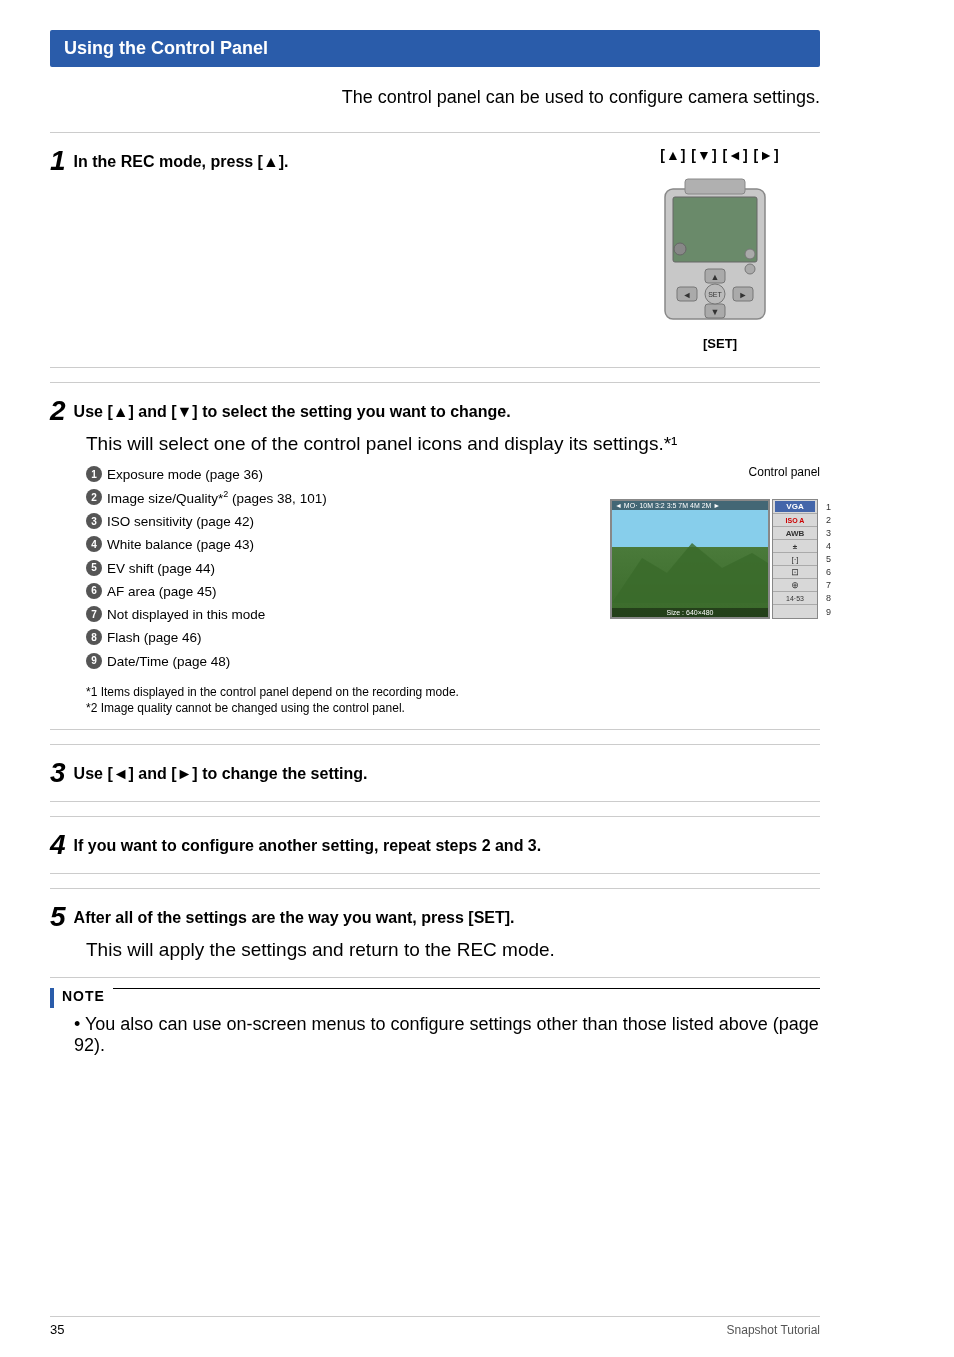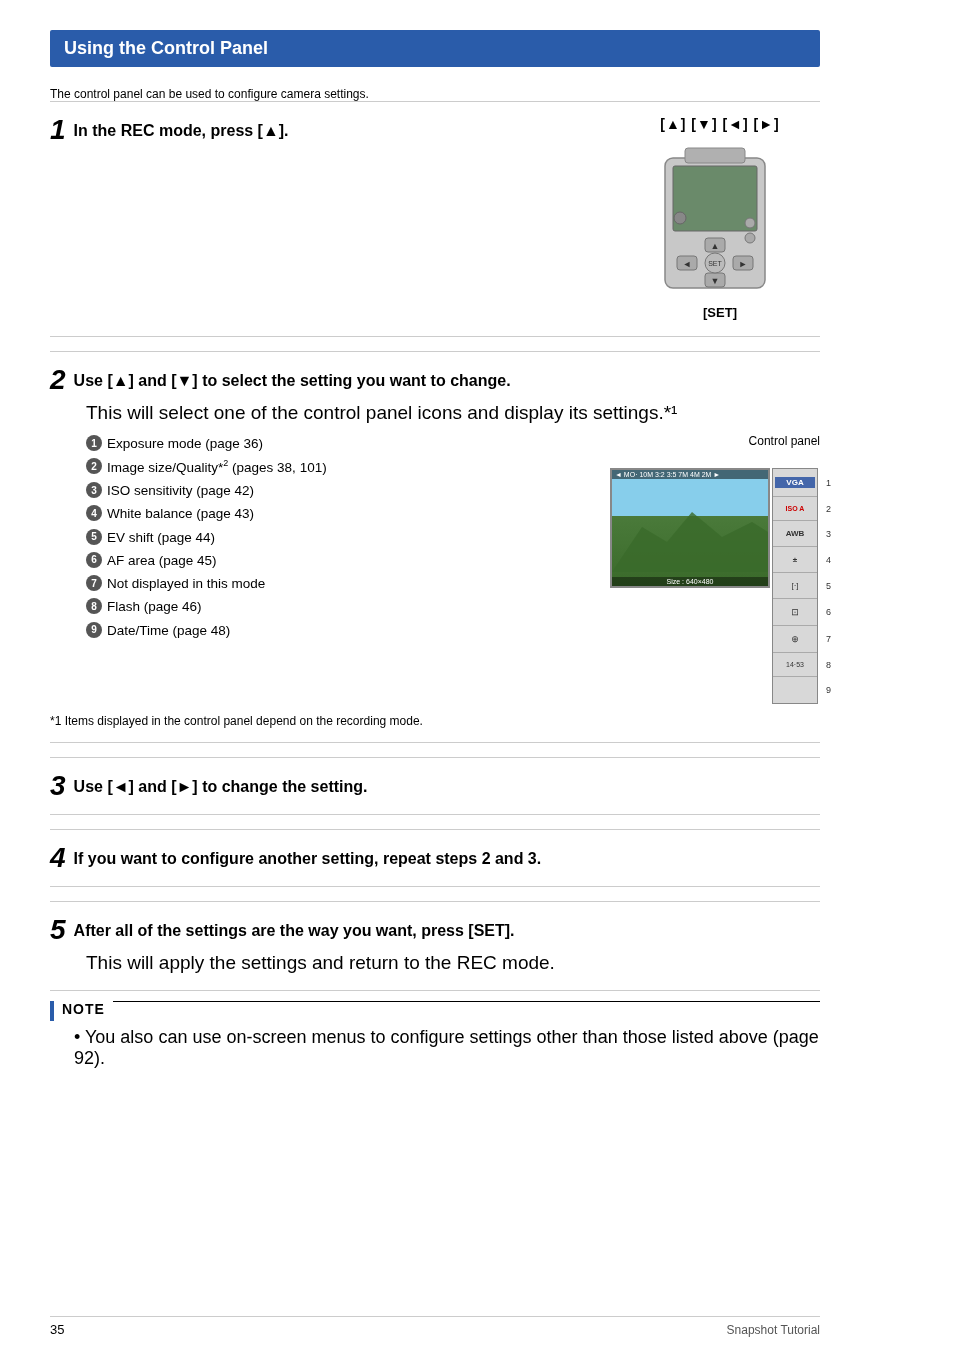--- a/index.html
+++ b/index.html
@@ -25,22 +25,23 @@
       color: #fff;
       font-size: 18px;
       font-weight: bold;
       padding: 8px 14px;
       margin-bottom: 20px;
       border-radius: 2px;
     }
 
     
     .intro-text {
-      font-size: 12px;
-      margin-bottom: 0;
+      font-size: 18px;
+      margin-bottom: 24px;
+      text-align: right;
     }
 
     
     .step-section {
       border-top: 1px solid #ccc;
       padding-top: 14px;
       margin-bottom: 0;
     }
 
     .step-header {
@@ -142,20 +143,21 @@
       font-size: 10px;
       font-weight: bold;
       margin-right: 5px;
       flex-shrink: 0;
       margin-top: 1px;
     }
 
     
     .footnotes {
       font-size: 12px;
+      margin-left: 36px;
       margin-top: 6px;
       margin-bottom: 8px;
     }
     .footnotes p { margin-bottom: 2px; }
 
     .camera-screen {
       width: 160px;
       height: 120px;
       background: linear-gradient(180deg, #87CEEB 0%, #87CEEB 40%, #4a7a3a 40%, #3a6a2a 100%);
       border: 2px solid #888;
@@ -182,21 +184,21 @@
       color: #fff;
       font-size: 7px;
       padding: 1px 3px;
       text-align: center;
     }
 
     .cp-icon-row {
       display: flex;
       align-items: center;
       justify-content: flex-start;
-      padding: 8px 2px;
+      padding: 1px 2px;
       border-bottom: 1px solid #aaa;
       font-size: 7px;
       min-height: 13px;
       position: relative;
     }
 
     .cp-number {
       position: absolute;
       right: -14px;
       font-size: 9px;
@@ -447,20 +449,21 @@
               <div class="cp-icon-content" style="font-size:7px;min-height:10px;"></div>
               <span class="cp-number">9</span>
             </div>
           </div>
         </div>
       </div>
     </div>
 
     <div class="footnotes">
       <p>*1  Items displayed in the control panel depend on the recording mode.</p>
+      <p>*2  Image quality cannot be changed using the control panel.</p>
     </div>
   </div>
 
   <hr class="divider-line">
 
   <div class="step-section">
     <div class="step-header">
       <span class="step-number">3</span>
       <span class="step-title">Use [◄] and [►] to change the setting.</span>
     </div>

